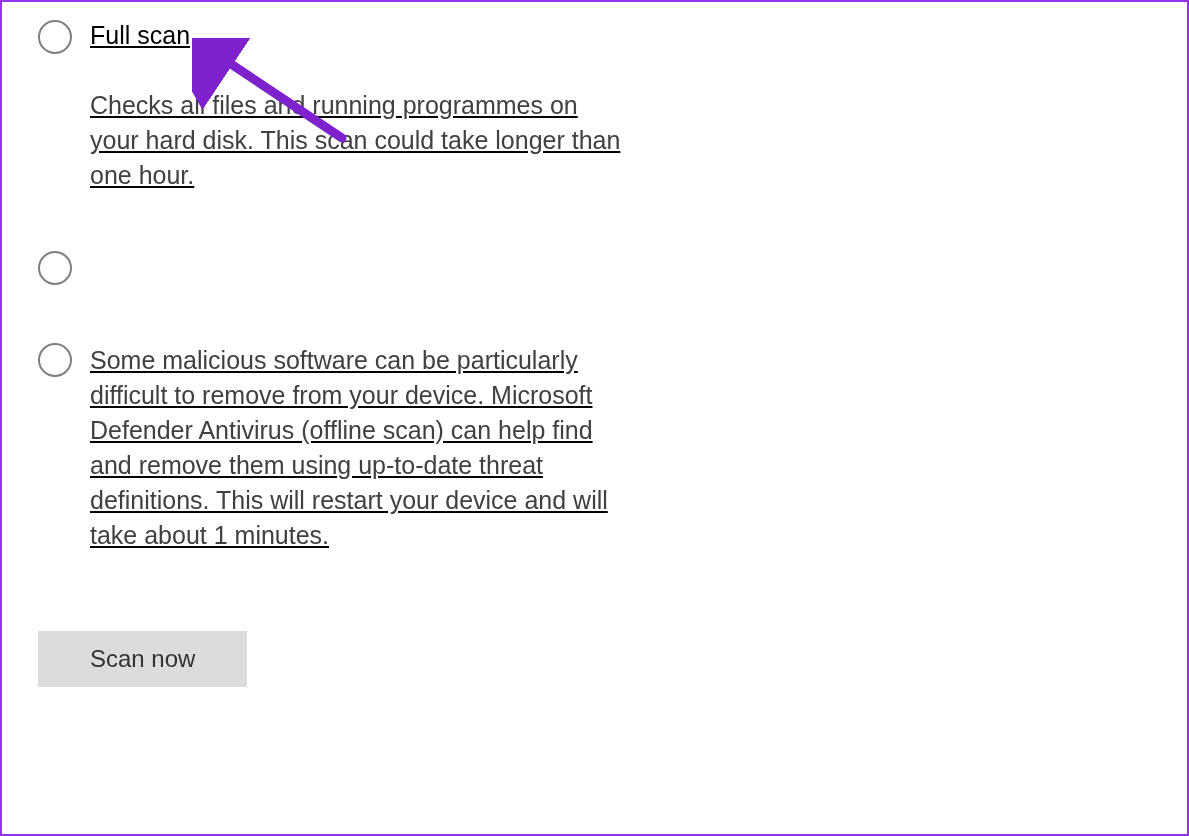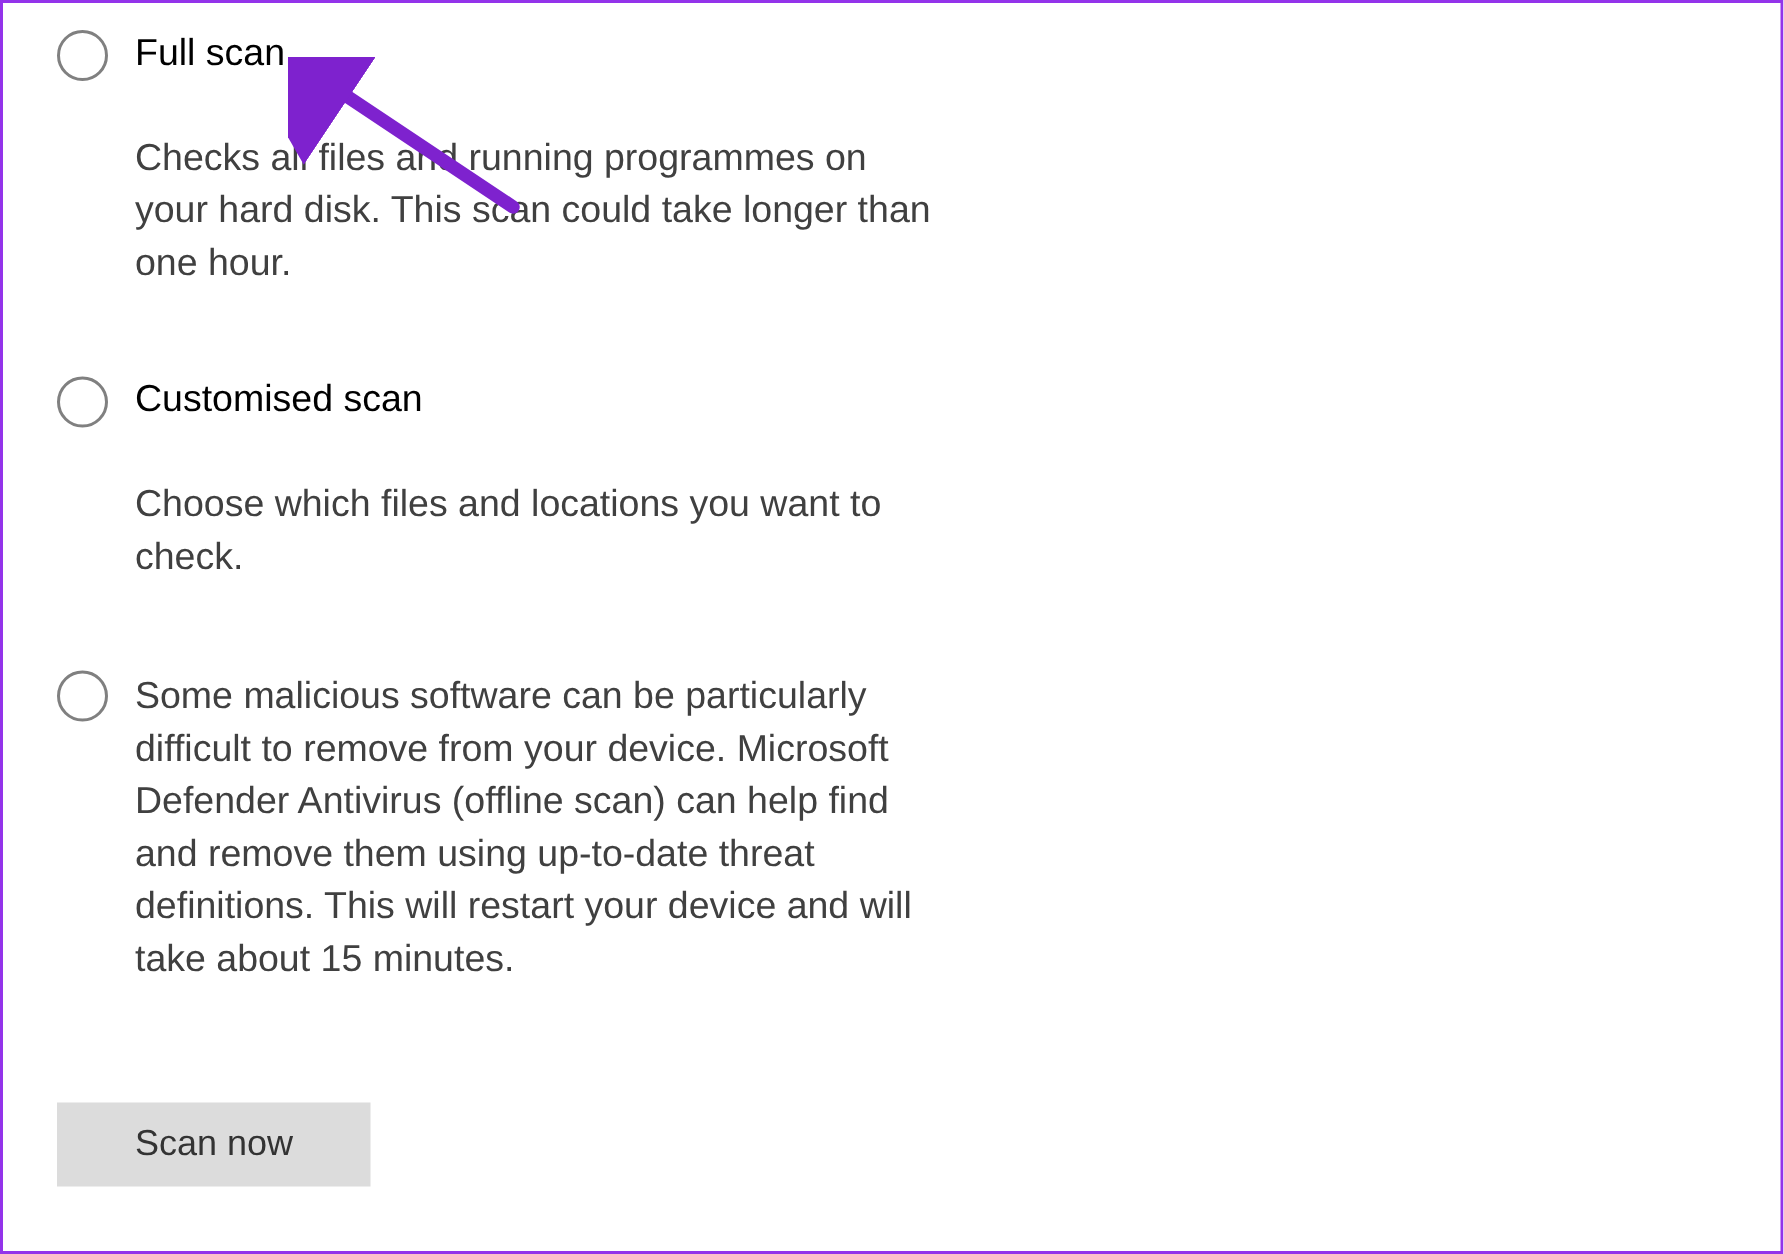--- a/index.html
+++ b/index.html
@@ -13,20 +13,21 @@
       width: 1189px;
       height: 836px;
       overflow: hidden;
     }
     .container {
       width: 1189px;
       height: 836px;
       border: 2px solid #9333ea;
       padding: 18px 36px 28px 36px;
       position: relative;
+      text-decoration: underline;
     }
     .scan-option {
       display: flex;
       align-items: flex-start;
       gap: 18px;
       margin-bottom: 58px;
     }
     .radio-outer {
       width: 34px;
       height: 34px;
@@ -78,30 +79,26 @@
   <div class="scan-option">
     <div class="radio-outer"></div>
     <div class="option-content">
       <div class="option-title">Full scan</div>
       <div class="option-description">Checks all files and running programmes on your hard disk. This scan could take longer than one hour.</div>
     </div>
   </div>
 
   <div class="scan-option">
     <div class="radio-outer"></div>
-    <div class="option-content">
-      <div class="option-title">Customised scan</div>
-      <div class="option-description">Choose which files and locations you want to check.</div>
-    </div>
   </div>
 
   <div class="scan-option">
     <div class="radio-outer"></div>
     <div class="option-content">
-      <div class="option-description">Some malicious software can be particularly difficult to remove from your device. Microsoft Defender Antivirus (offline scan) can help find and remove them using up-to-date threat definitions. This will restart your device and will take about 15 minutes.</div>
+      <div class="option-description">Some malicious software can be particularly difficult to remove from your device. Microsoft Defender Antivirus (offline scan) can help find and remove them using up-to-date threat definitions. This will restart your device and will take about 1 minutes.</div>
     </div>
   </div>
 
   <button class="scan-button">Scan now</button>
 
   <svg class="annotation-arrow" width="180" height="120" viewBox="0 0 180 120">
     <defs>
       <marker id="arrowhead" markerWidth="12" markerHeight="12" refX="3" refY="6" orient="auto">
         <polygon points="0 0, 12 6, 0 12" fill="#7e22ce"></polygon>
       </marker>

